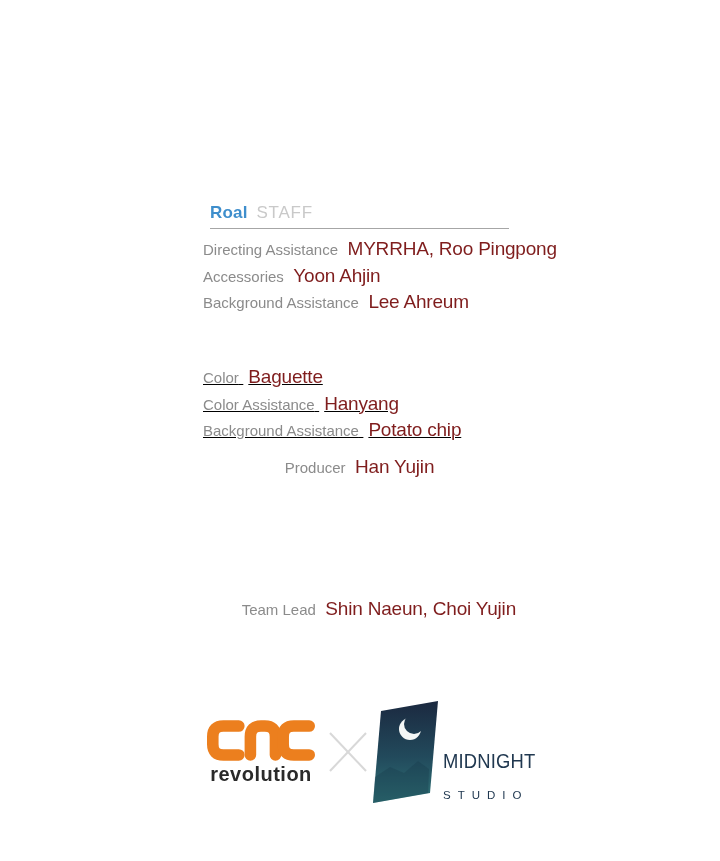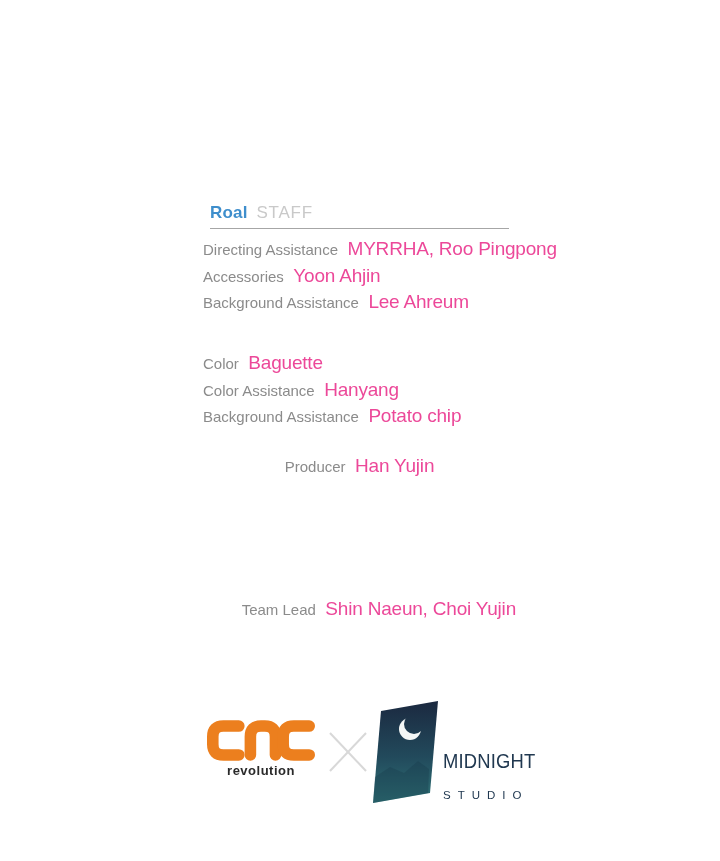--- a/index.html
+++ b/index.html
@@ -19,37 +19,37 @@
   .sec-header {
     margin: 7px; font-size: 17px; line-height: 19px;
     padding-bottom: 6px; border-bottom: 1px solid #a6a6a6;
     font-weight: bold; white-space: nowrap;
   }
   .section-midnight .sec-header { text-align: right; padding-bottom: 5px; border-bottom-color: #bdbdbd; }
   .brand { color: #3e8ecc; font-weight: bold; letter-spacing: 0.2px; }
   .suffix { color: #c9c9c9; font-weight: normal; margin-left: 4px; letter-spacing: 0.8px; }
 
   .credit-list { list-style: none; margin: 7px 0 0 0; padding: 0; }
-  .section-midnight .credit-list { margin-top: 2px; }
+  .section-midnight .credit-list { margin-top: 16px; text-decoration: underline; }
   .credit-row { line-height: 25.5px; white-space: nowrap; }
   .role { font-size: 15px; color: #8b8b8b; }
-  .names { font-size: 19px; color: #ec4899; margin-left: 5px; letter-spacing: -0.2px; }
+  .names { font-size: 19px; color: #7f1d1d; margin-left: 5px; letter-spacing: -0.2px; }
 
-  .producer-row { margin-top: 23px; text-align: center; line-height: 26px; white-space: nowrap; }
+  .producer-row { margin-top: 10px; text-align: center; line-height: 26px; white-space: nowrap; }
 
   .team-lead {
     position: absolute; left: 203px; top: 596px; width: 313px;
     text-align: right; line-height: 25px; white-space: nowrap;
   }
 
   
   .cnc-logo { position: absolute; left: 204px; top: 719px; width: 114px; text-align: center; }
   .cnc-wordmark { display: block; margin: 0 auto; }
   .cnc-subtext {
-    font-size: 13px; font-weight: bold; color: #2a2a2a;
+    font-size: 20px; font-weight: bold; color: #2a2a2a;
     letter-spacing: 0.5px; margin-top: 1px;
   }
 
   .x-sep { position: absolute; left: 327px; top: 729px; }
 
   .mid-flag { position: absolute; left: 372px; top: 699px; }
 
   .mid-text { position: absolute; left: 443px; top: 750px; color: #203850; }
   .mid-name {
     font-size: 20px; font-weight: normal; letter-spacing: 0.2px;

